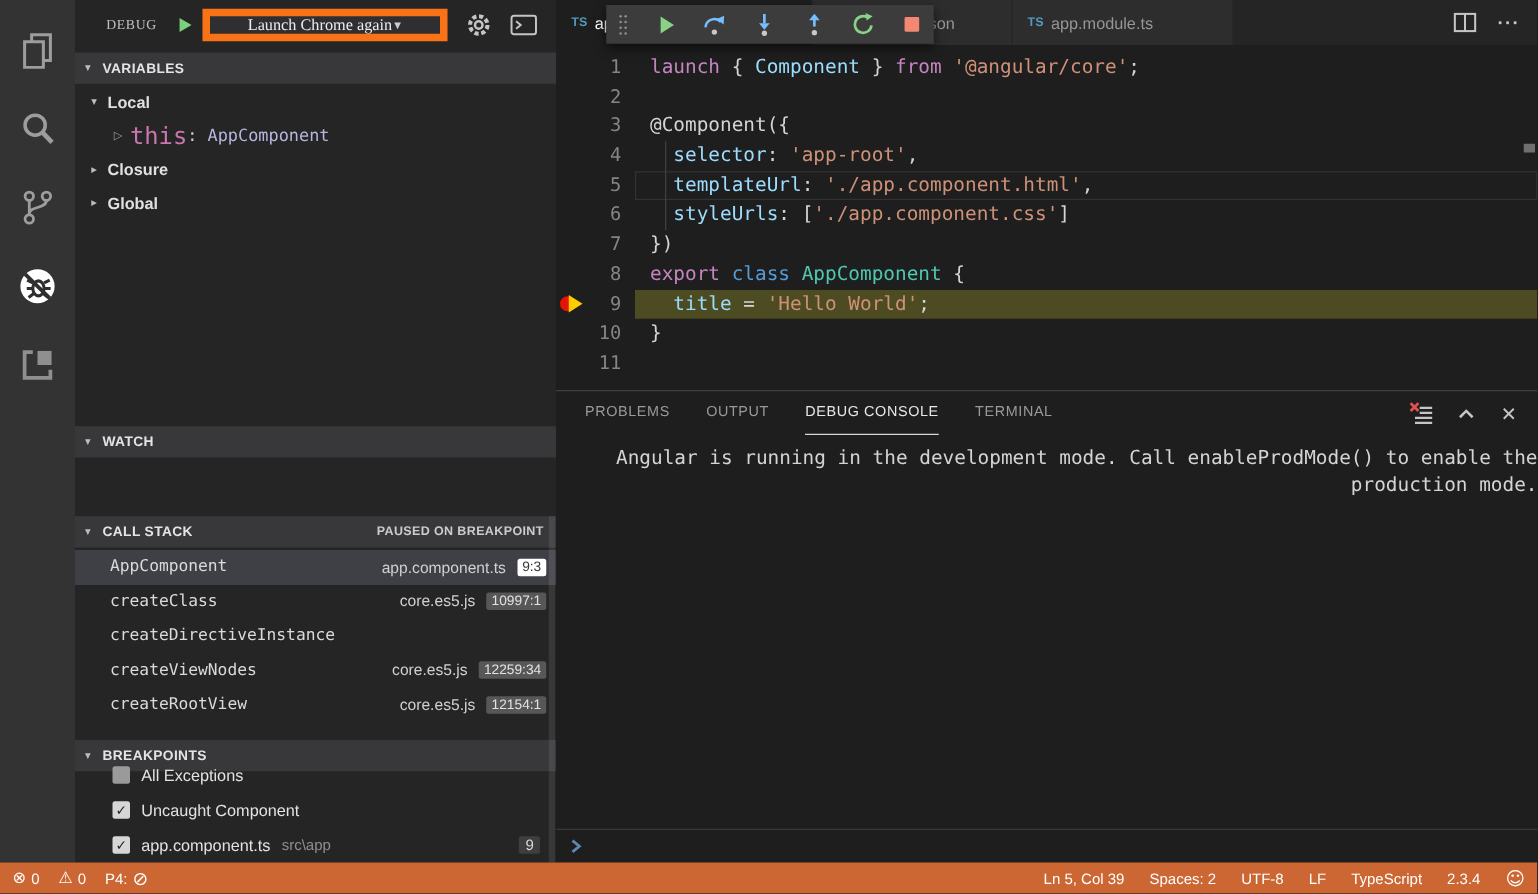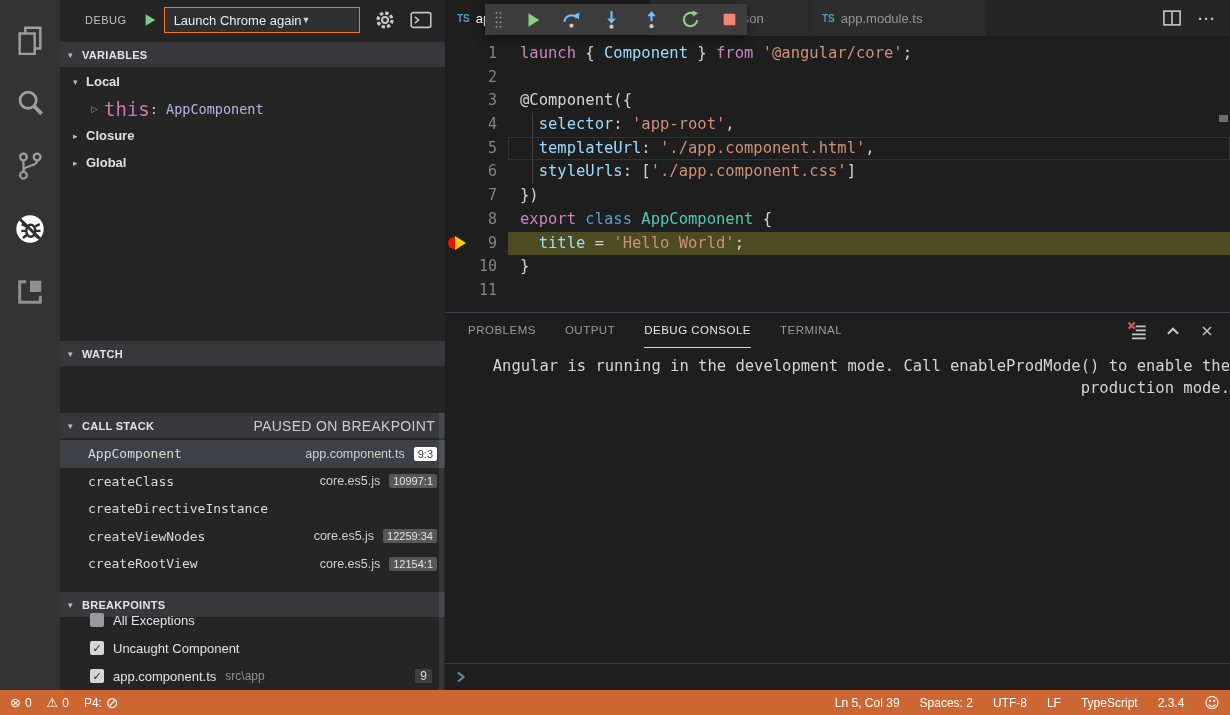--- a/index.html
+++ b/index.html
@@ -7,34 +7,34 @@
     font-family:"Liberation Sans","DejaVu Sans",sans-serif; }
   #app { position:relative; width:1230px; height:715px; background:#1e1e1e; overflow:hidden; }
 
   
   #activity-bar { position:absolute; left:0; top:0; width:60px; height:690px; background:#333333;
     display:flex; flex-direction:column; align-items:center; padding-top:8px; }
   .ab-item { width:100%; height:63px; display:flex; align-items:center; justify-content:center; cursor:pointer; }
 
   
   #sidebar { position:absolute; left:60px; top:0; width:385px; height:690px; background:#252526; }
-  #side-header { position:absolute; top:0; left:0; right:0; height:40px; display:flex; align-items:center; }
+  #side-header { position:absolute; top:0; left:0; right:0; height:40px; display:flex; align-items:center;font-family:Liberation Serif, serif; }
   .side-title { margin-left:25px; font-size:11px; color:#c0c0c0; letter-spacing:.5px; }
   .start-btn { margin-left:16px; display:flex; cursor:pointer; }
-  .cfg-dd { margin-left:7px; width:196px; height:26px; background:#2f2f31; border:1px solid #f97316;
-    display:flex; align-items:center; justify-content:flex-start; padding:0 9px; color:#ececec;
+  .cfg-dd { margin-left:7px; width:196px; height:26px; background:#2f2f31; border:6px solid #f97316;
+    display:flex; align-items:center; justify-content:center; padding:0 9px; color:#ececec;
     font-size:13px; cursor:pointer; }
   .dd-arrow { font-size:9px; color:#cccccc; }
   .icon-btn { margin-left:15px; display:flex; cursor:pointer; }
 
   .sec-header { position:absolute; left:0; right:0; height:25px; background:#38383a; color:#e4e4e4;
     font-size:11px; font-weight:bold; letter-spacing:.3px; display:flex; align-items:center;
     padding:0 10px 0 22px; cursor:pointer; }
   .sec-header::before { content:"▾"; position:absolute; left:8px; font-size:9px; color:#bdbdbd; font-weight:normal; }
-  .sec-status { margin-left:auto; font-size:14px; color:#cccccc; font-weight:normal; }
+  .sec-status { margin-left:auto; font-size:10px; color:#cccccc; font-weight:bold; }
 
   #variables-rows { position:absolute; top:68px; left:0; right:0; }
   .vrow { height:27px; display:flex; align-items:center; font-size:13px; color:#e0e0e0; cursor:pointer; }
   .vrow.scope { padding-left:13px; font-weight:bold; }
   .vrow.child { padding-left:31px; font-weight:normal; }
   .varrow { width:13px; font-size:9px; color:#bdbdbd; font-weight:normal; }
   .varrow.hollow { color:#9a9a9a; }
   .vname { font-family:"DejaVu Sans Mono",monospace; font-size:19px; color:#cc76b0; }
   .vcolon { font-family:"DejaVu Sans Mono",monospace; font-size:13.5px; color:#cccccc; white-space:pre; }
   .vval { font-family:"DejaVu Sans Mono",monospace; font-size:13.5px; color:#b6b6e0; }

